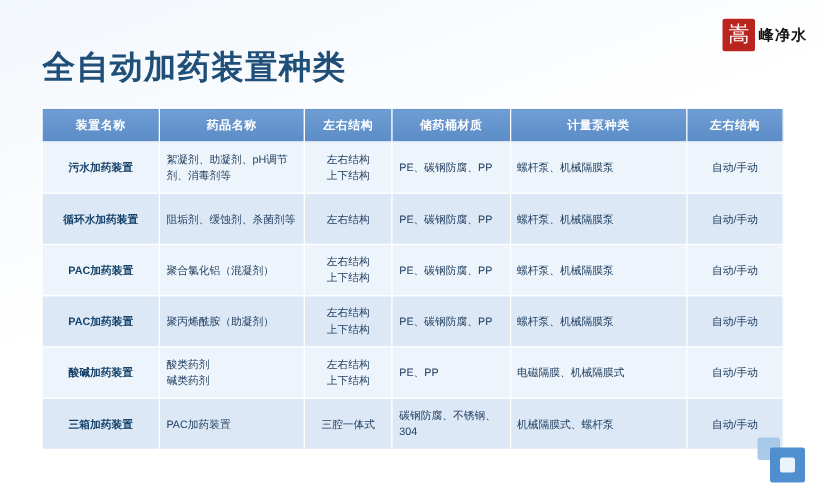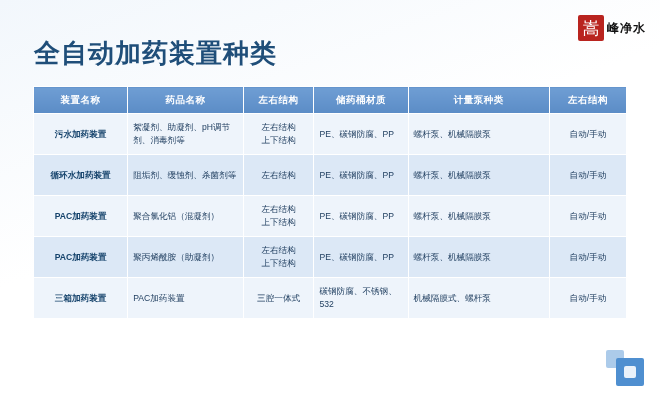--- a/index.html
+++ b/index.html
@@ -136,24 +136,32 @@
         </tr>
         <tr>
           <td class="c0">PAC加药装置</td>
           <td class="c1">聚丙烯酰胺（助凝剂）</td>
           <td class="c2">左右结构<br>上下结构</td>
           <td class="c3">PE、碳钢防腐、PP</td>
           <td class="c4">螺杆泵、机械隔膜泵</td>
           <td class="c5">自动/手动</td>
         </tr>
         <tr>
+          <td class="c0">酸碱加药装置</td>
+          <td class="c1">酸类药剂<br>碱类药剂</td>
+          <td class="c2">左右结构<br>上下结构</td>
+          <td class="c3">PE、PP</td>
+          <td class="c4">电磁隔膜、机械隔膜式</td>
+          <td class="c5">自动/手动</td>
+        </tr>
+        <tr>
           <td class="c0">三箱加药装置</td>
           <td class="c1">PAC加药装置</td>
           <td class="c2">三腔一体式</td>
-          <td class="c3">碳钢防腐、不锈钢、532</td>
+          <td class="c3">碳钢防腐、不锈钢、304</td>
           <td class="c4">机械隔膜式、螺杆泵</td>
           <td class="c5">自动/手动</td>
         </tr>
       </tbody>
   </table>
 </div>
 
 <div class="corner">
   <div class="sq2"></div>
   <div class="sq1"></div>

